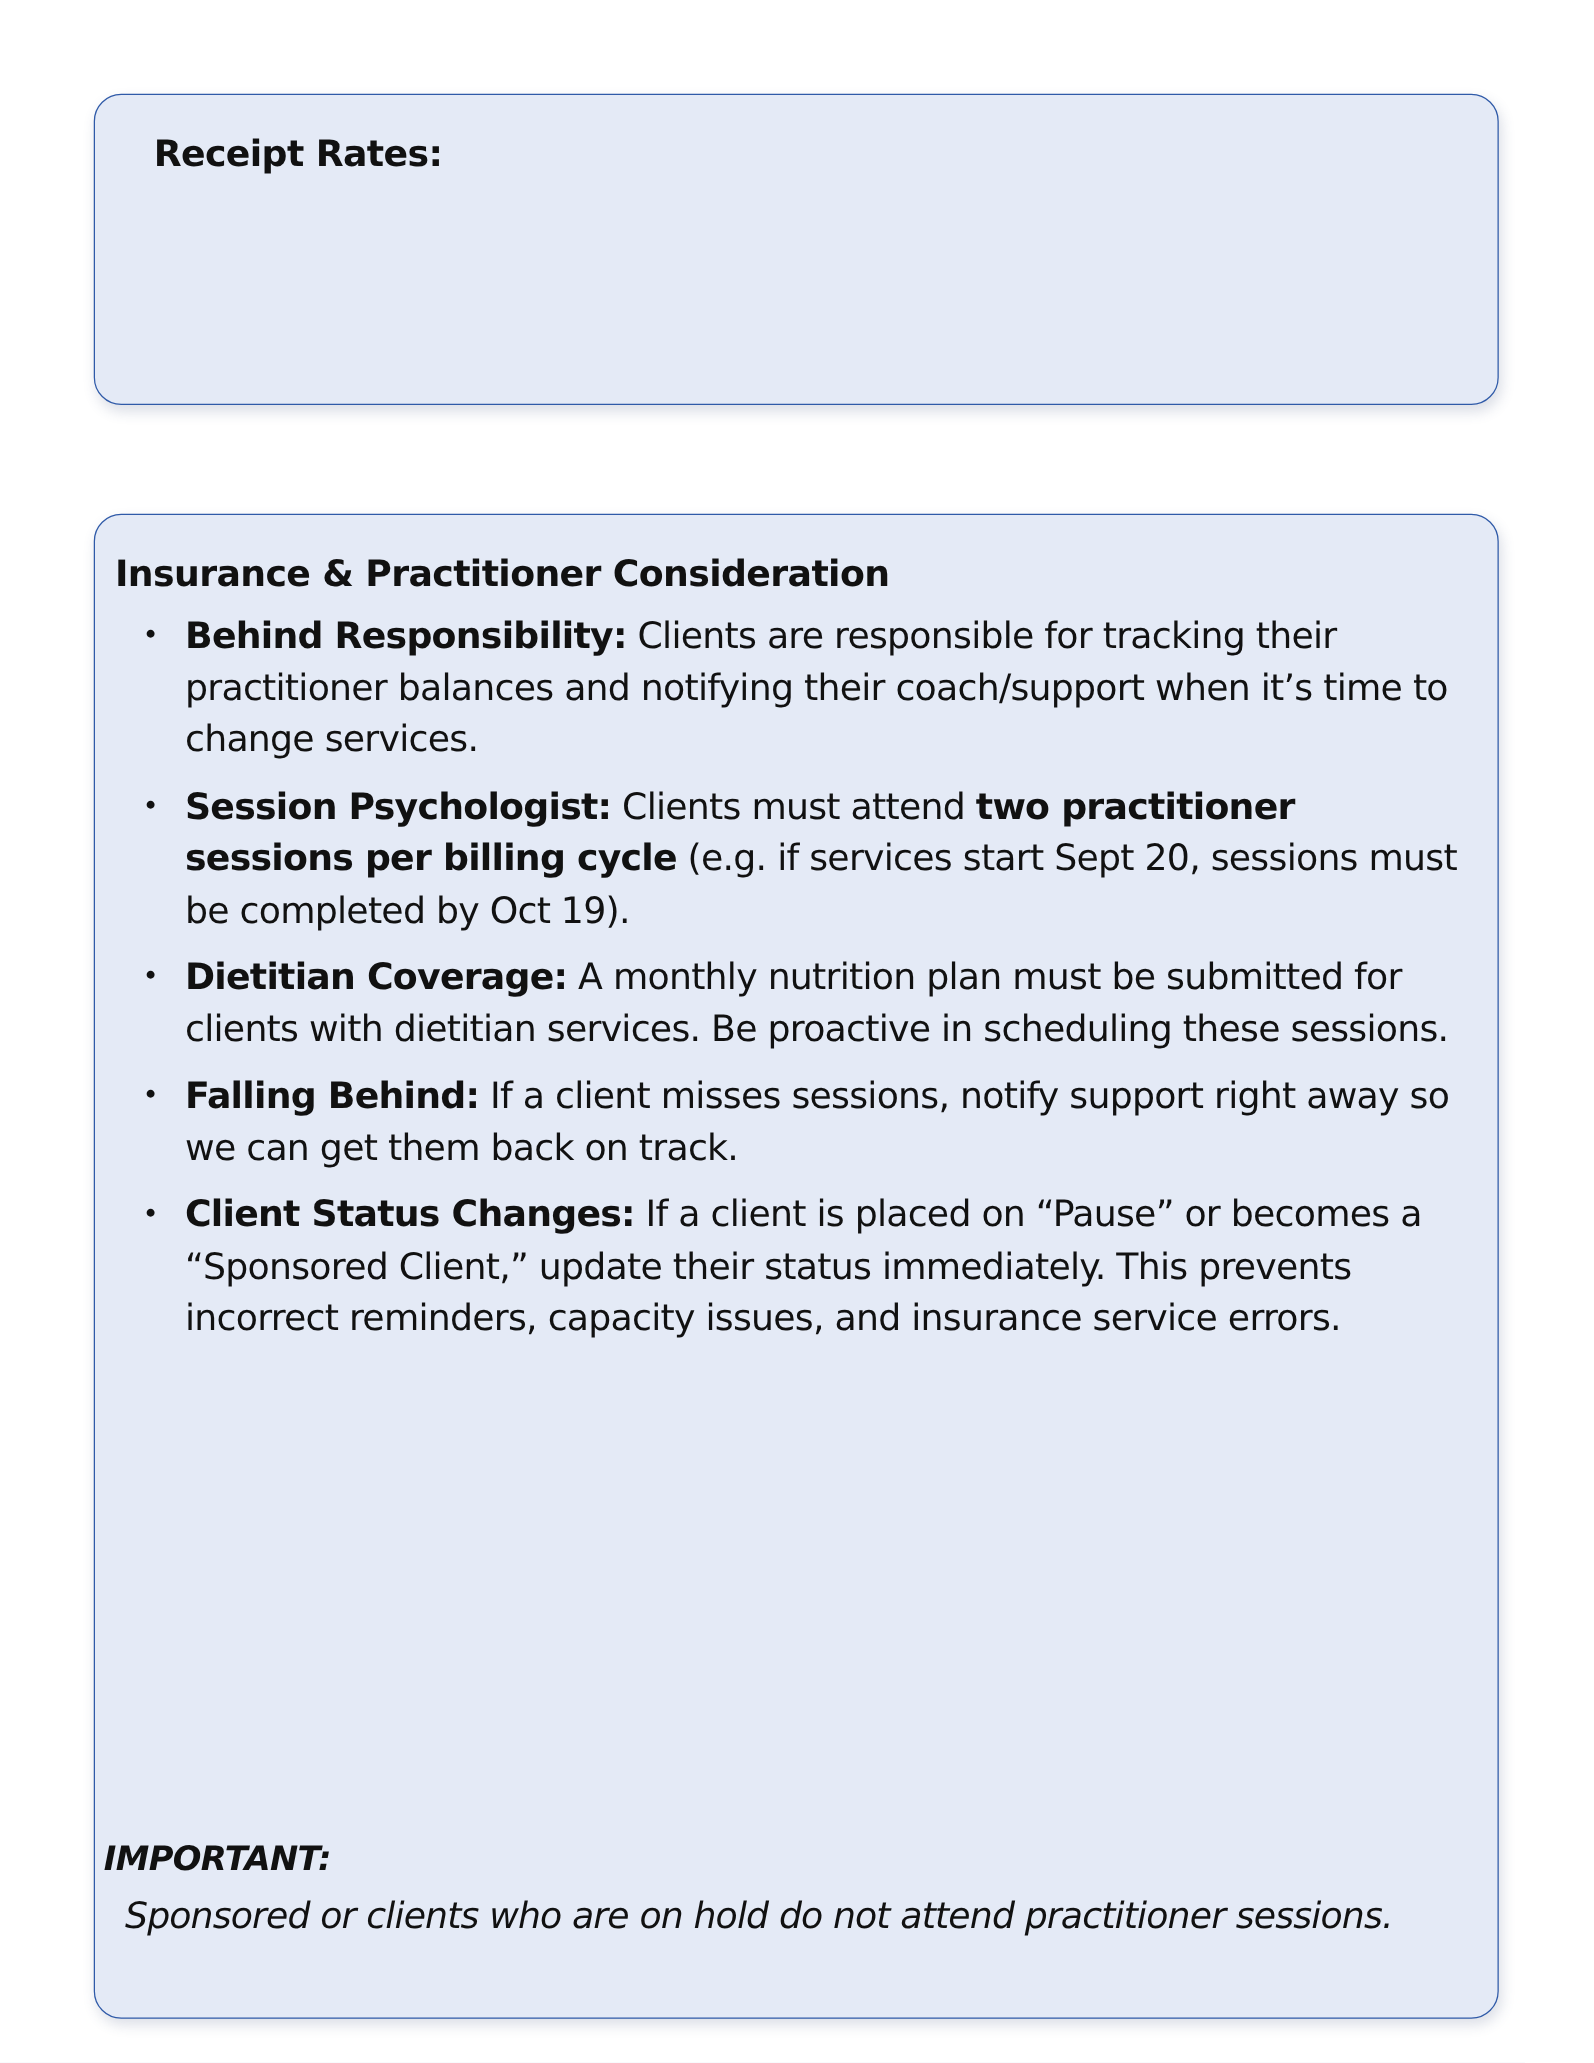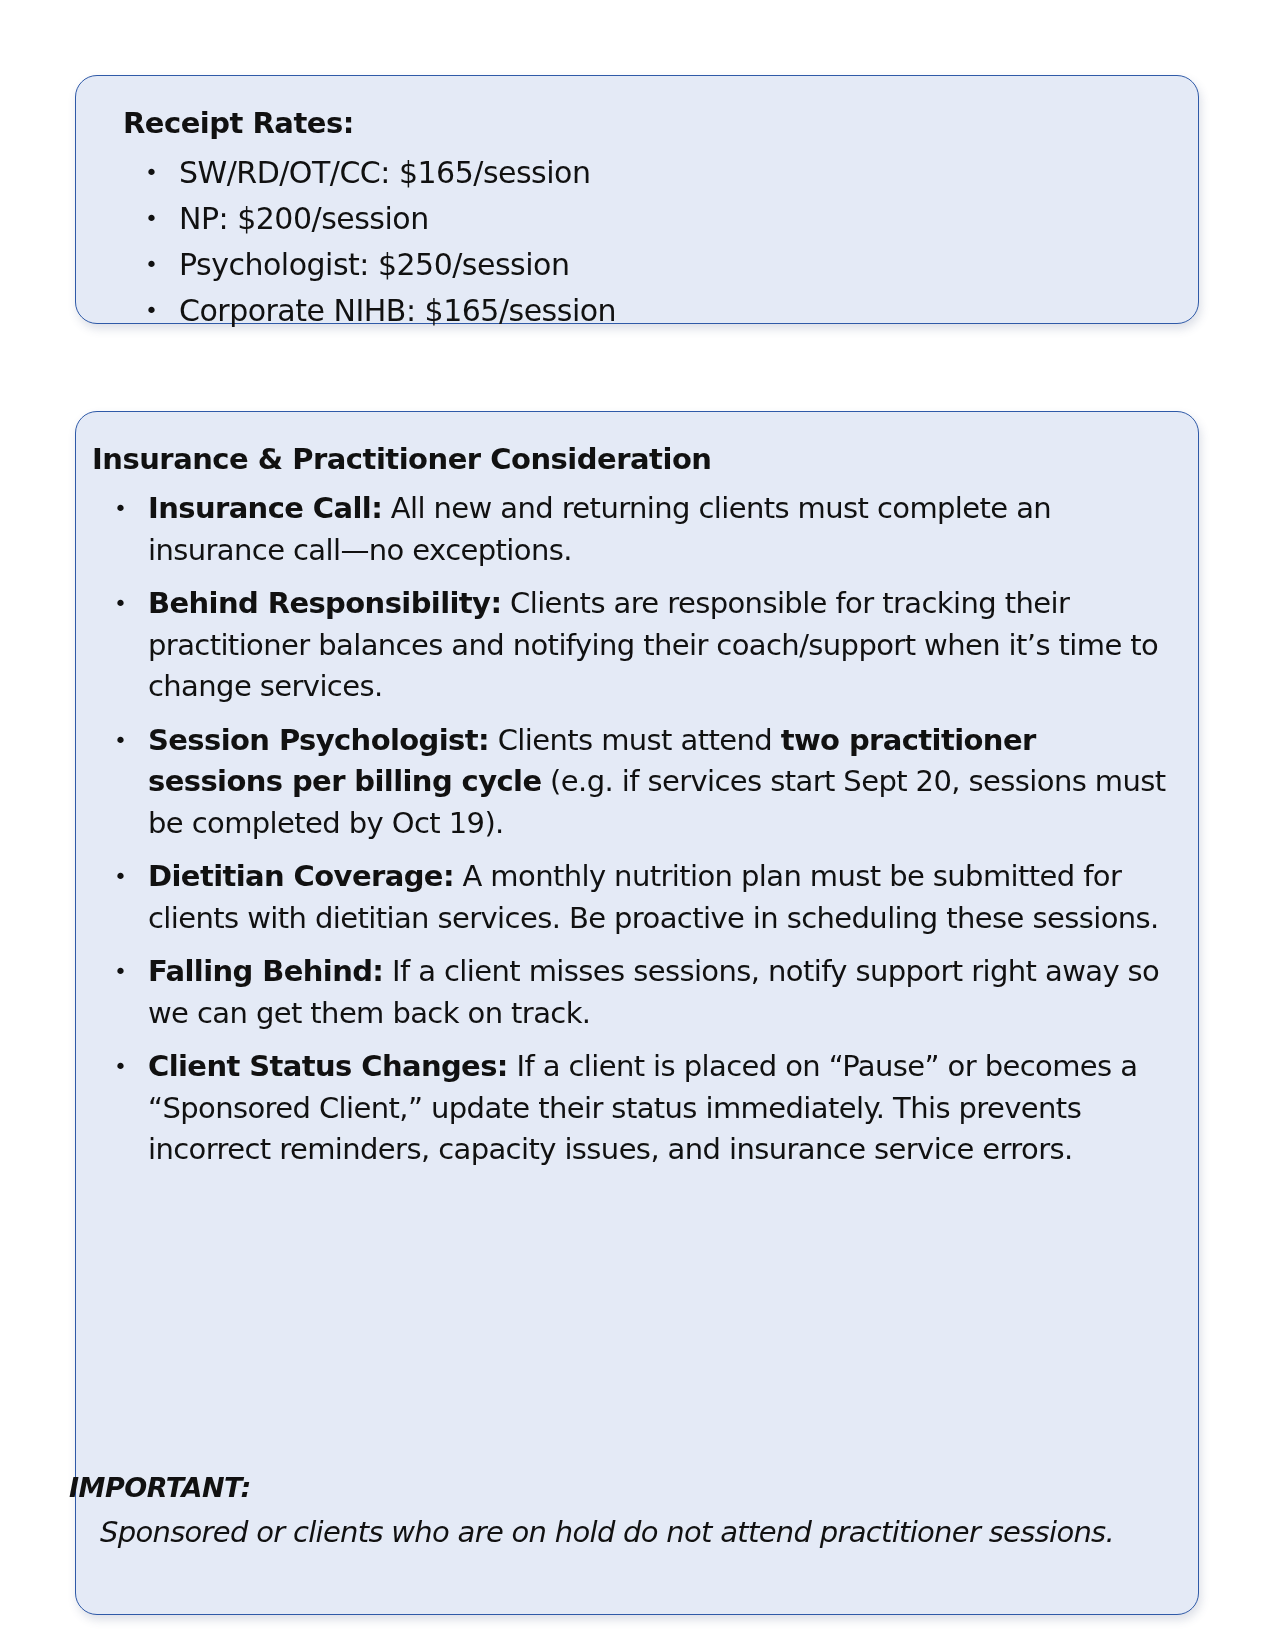--- a/index.html
+++ b/index.html
@@ -12,40 +12,33 @@
   }
   #rates-box { top:75px; height:249px; padding:30px 30px 0 47px; }
   #ins-box { top:411px; height:1204px; padding:30px 30px 0 16px; }
   .box-title { font-weight:bold; font-size:29px; letter-spacing:-0.5px; margin:0 0 10px 0; }
   ul { margin:0; padding:0; list-style:none; }
   .rates li { position:relative; padding-left:56px; font-size:30px; line-height:46px; letter-spacing:-0.5px; }
   .rates li::before, .ins li::before { content:"\2022"; position:absolute; left:22px; font-size:22px; }
   .ins li { position:relative; padding-left:56px; font-size:29px; line-height:41.5px; letter-spacing:-0.6px; margin-bottom:12px; }
   .ins li b { font-weight:bold; }
   #ins-box .box-title { margin-bottom:12px; }
-  .important { position:absolute; left:69px; top:1472px; font-weight:bold; font-style:italic; font-size:27px; letter-spacing:-0.5px; }
+  .important { position:absolute; left:83px; top:1472px; font-weight:bold; font-style:italic; font-size:27px; letter-spacing:-0.5px; }
   .important-note { position:absolute; left:73px; top:1515px; font-style:italic; font-size:29px; letter-spacing:-0.7px;margin-left:27px; }
 </style>
 </head>
 <body>
 
 <div class="box" id="rates-box">
   <div class="box-title">Receipt Rates:</div>
-  <ul class="rates">
-    <li>SW/RD/OT/CC: $165/session</li>
-    <li>NP: $200/session</li>
-    <li>Psychologist: $250/session</li>
-    <li>Corporate NIHB: $165/session</li>
-  </ul>
 </div>
 
 <div class="box" id="ins-box">
   <div class="box-title">Insurance &amp; Practitioner Consideration</div>
   <ul class="ins">
-    <li><b>Insurance Call:</b><span> All new and returning clients must complete an insurance call—no exceptions.</span></li>
     <li><b>Behind Responsibility:</b><span> Clients are responsible for tracking their practitioner balances and notifying their coach/support when it’s time to change services.</span></li>
     <li><b>Session Psychologist:</b><span> Clients must attend </span><b>two practitioner sessions per billing cycle</b><span> (e.g. if services start Sept 20, sessions must be completed by Oct 19).</span></li>
     <li><b>Dietitian Coverage:</b><span> A monthly nutrition plan must be submitted for clients with dietitian services. Be proactive in scheduling these sessions.</span></li>
     <li><b>Falling Behind:</b><span> If a client misses sessions, notify support right away so we can get them back on track.</span></li>
     <li><b>Client Status Changes:</b><span> If a client is placed on “Pause” or becomes a “Sponsored Client,” update their status immediately. This prevents incorrect reminders, capacity issues, and insurance service errors.</span></li>
   </ul>
 </div>
 
 <div class="important">IMPORTANT:</div>
 <div class="important-note">Sponsored or clients who are on hold do not attend practitioner sessions.</div>

